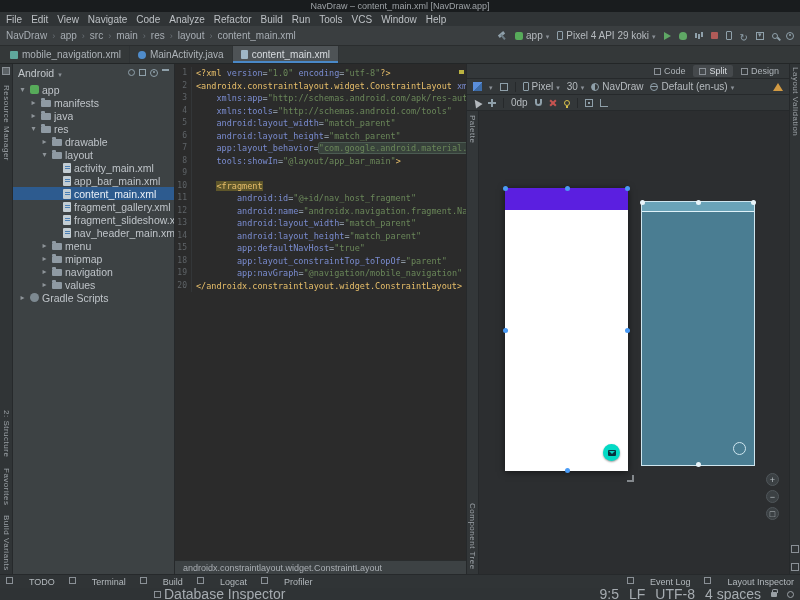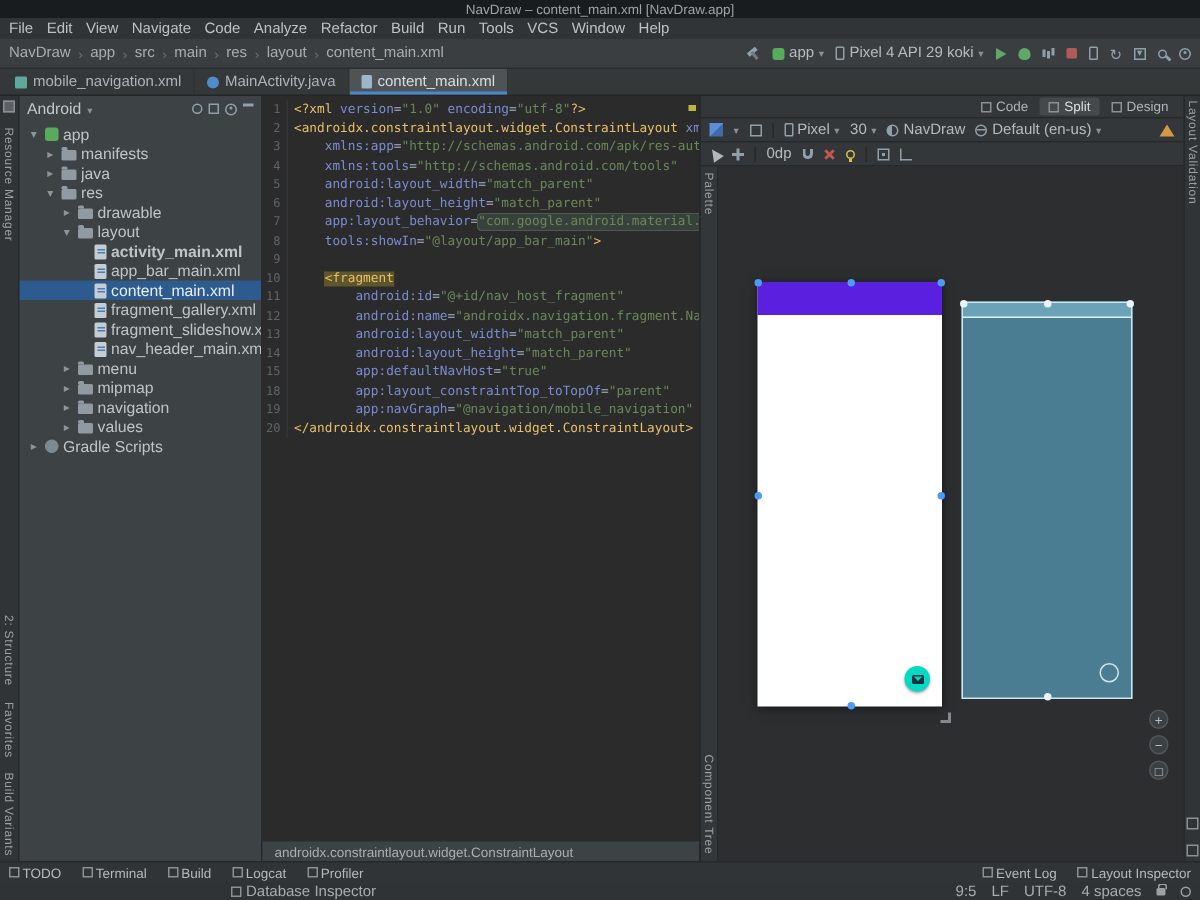--- a/index.html
+++ b/index.html
@@ -115,24 +115,24 @@
           font-size:9px; display:flex; align-items:center; justify-content:center;
           border:1px solid #50565a; }
   .resize-handle { position:absolute; left:148px; top:364px; width:7px; height:7px;
                    border-right:2px solid #84898d; border-bottom:2px solid #84898d; }
 
   
   .toolrow { height:14px; background:#303436; border-top:1px solid #26292b;
              display:flex; align-items:center; justify-content:space-between;
              padding:0 6px; font-size:9px; color:#b3b9bd; flex:none; }
   .tool-group { display:flex; gap:14px; }
-  .tool-btn { display:flex; align-items:center; gap:2px; }
+  .tool-btn { display:flex; gap:16px; }
   .tool-ic { width:7px; height:7px; border:1px solid #8a9096; flex:none; }
   .statusbar { height:12px; background:#2f3335; display:flex; align-items:center;
-               font-size:10px; color:#a6acb1; padding:0 6px; flex:none; }
+               font-size:14px; color:#a6acb1; padding:0 6px; flex:none; }
   .db-chip { margin-left:148px; display:flex; align-items:center; gap:3px; }
   .status-right { margin-left:auto; display:flex; align-items:center; gap:10px; }
   .status-items { display:flex; gap:10px; }
   .lock-icon { width:6px; height:5px; background:#9aa0a5; border-radius:1px; position:relative; }
   .lock-icon::before { content:""; position:absolute; top:-3px; left:1px; width:4px; height:3px;
                        border:1px solid #9aa0a5; border-bottom:none; border-radius:2px 2px 0 0; }
   .gauge-icon { width:7px; height:7px; border:1px solid #9aa0a5; border-radius:50%; }
 
   
   .i { display:inline-block; flex:none; }
@@ -331,21 +331,21 @@
           <div class="tree-row" style="padding-left: 27px;">
             <span class="tree-arrow">▸</span>
             <span class="i folder-tree-icon"></span>
             <span class="tree-label">drawable</span>
           </div>
           <div class="tree-row" style="padding-left: 27px;">
             <span class="tree-arrow">▾</span>
             <span class="i folder-tree-icon"></span>
             <span class="tree-label">layout</span>
           </div>
-          <div class="tree-row" style="padding-left: 38px; font-weight: bold;">
+          <div class="tree-row" style="padding-left: 38px;">
             <span class="tree-arrow"></span>
             <span class="i xml-tree-icon"></span>
             <span class="tree-label">activity_main.xml</span>
           </div>
           <div class="tree-row" style="padding-left: 38px;">
             <span class="tree-arrow"></span>
             <span class="i xml-tree-icon"></span>
             <span class="tree-label">app_bar_main.xml</span>
           </div>
           <div class="tree-row selected" style="padding-left: 38px;">

